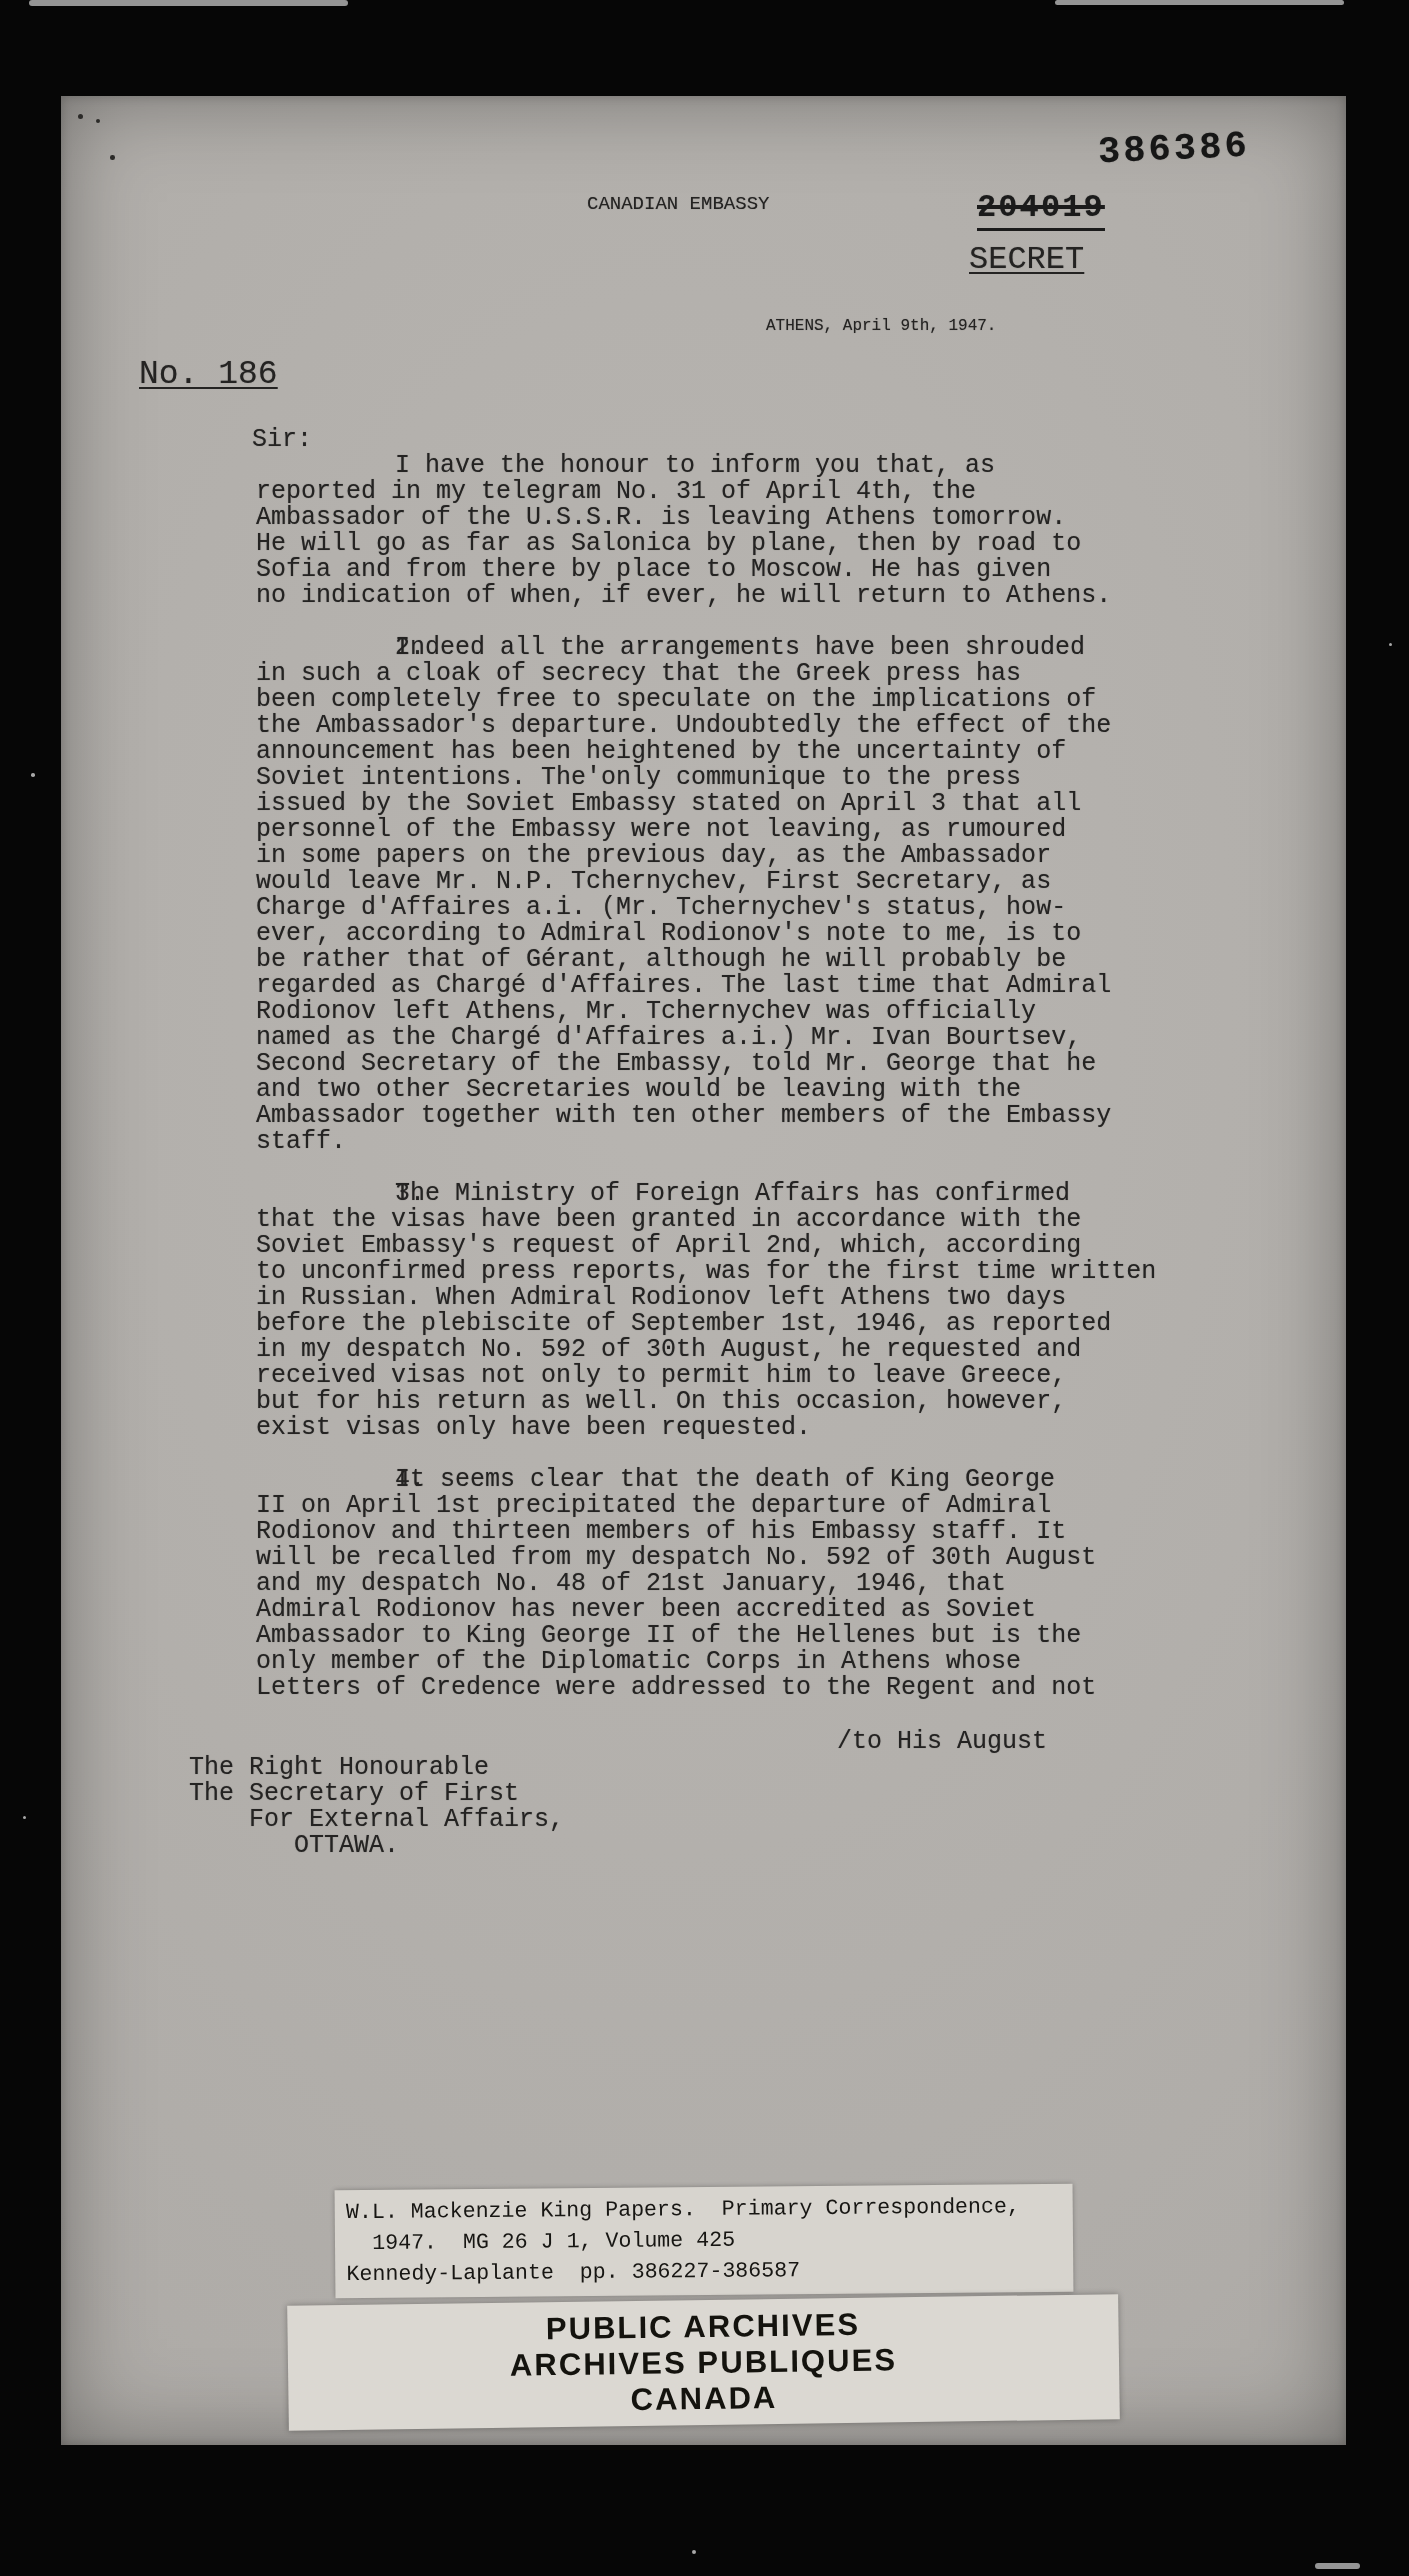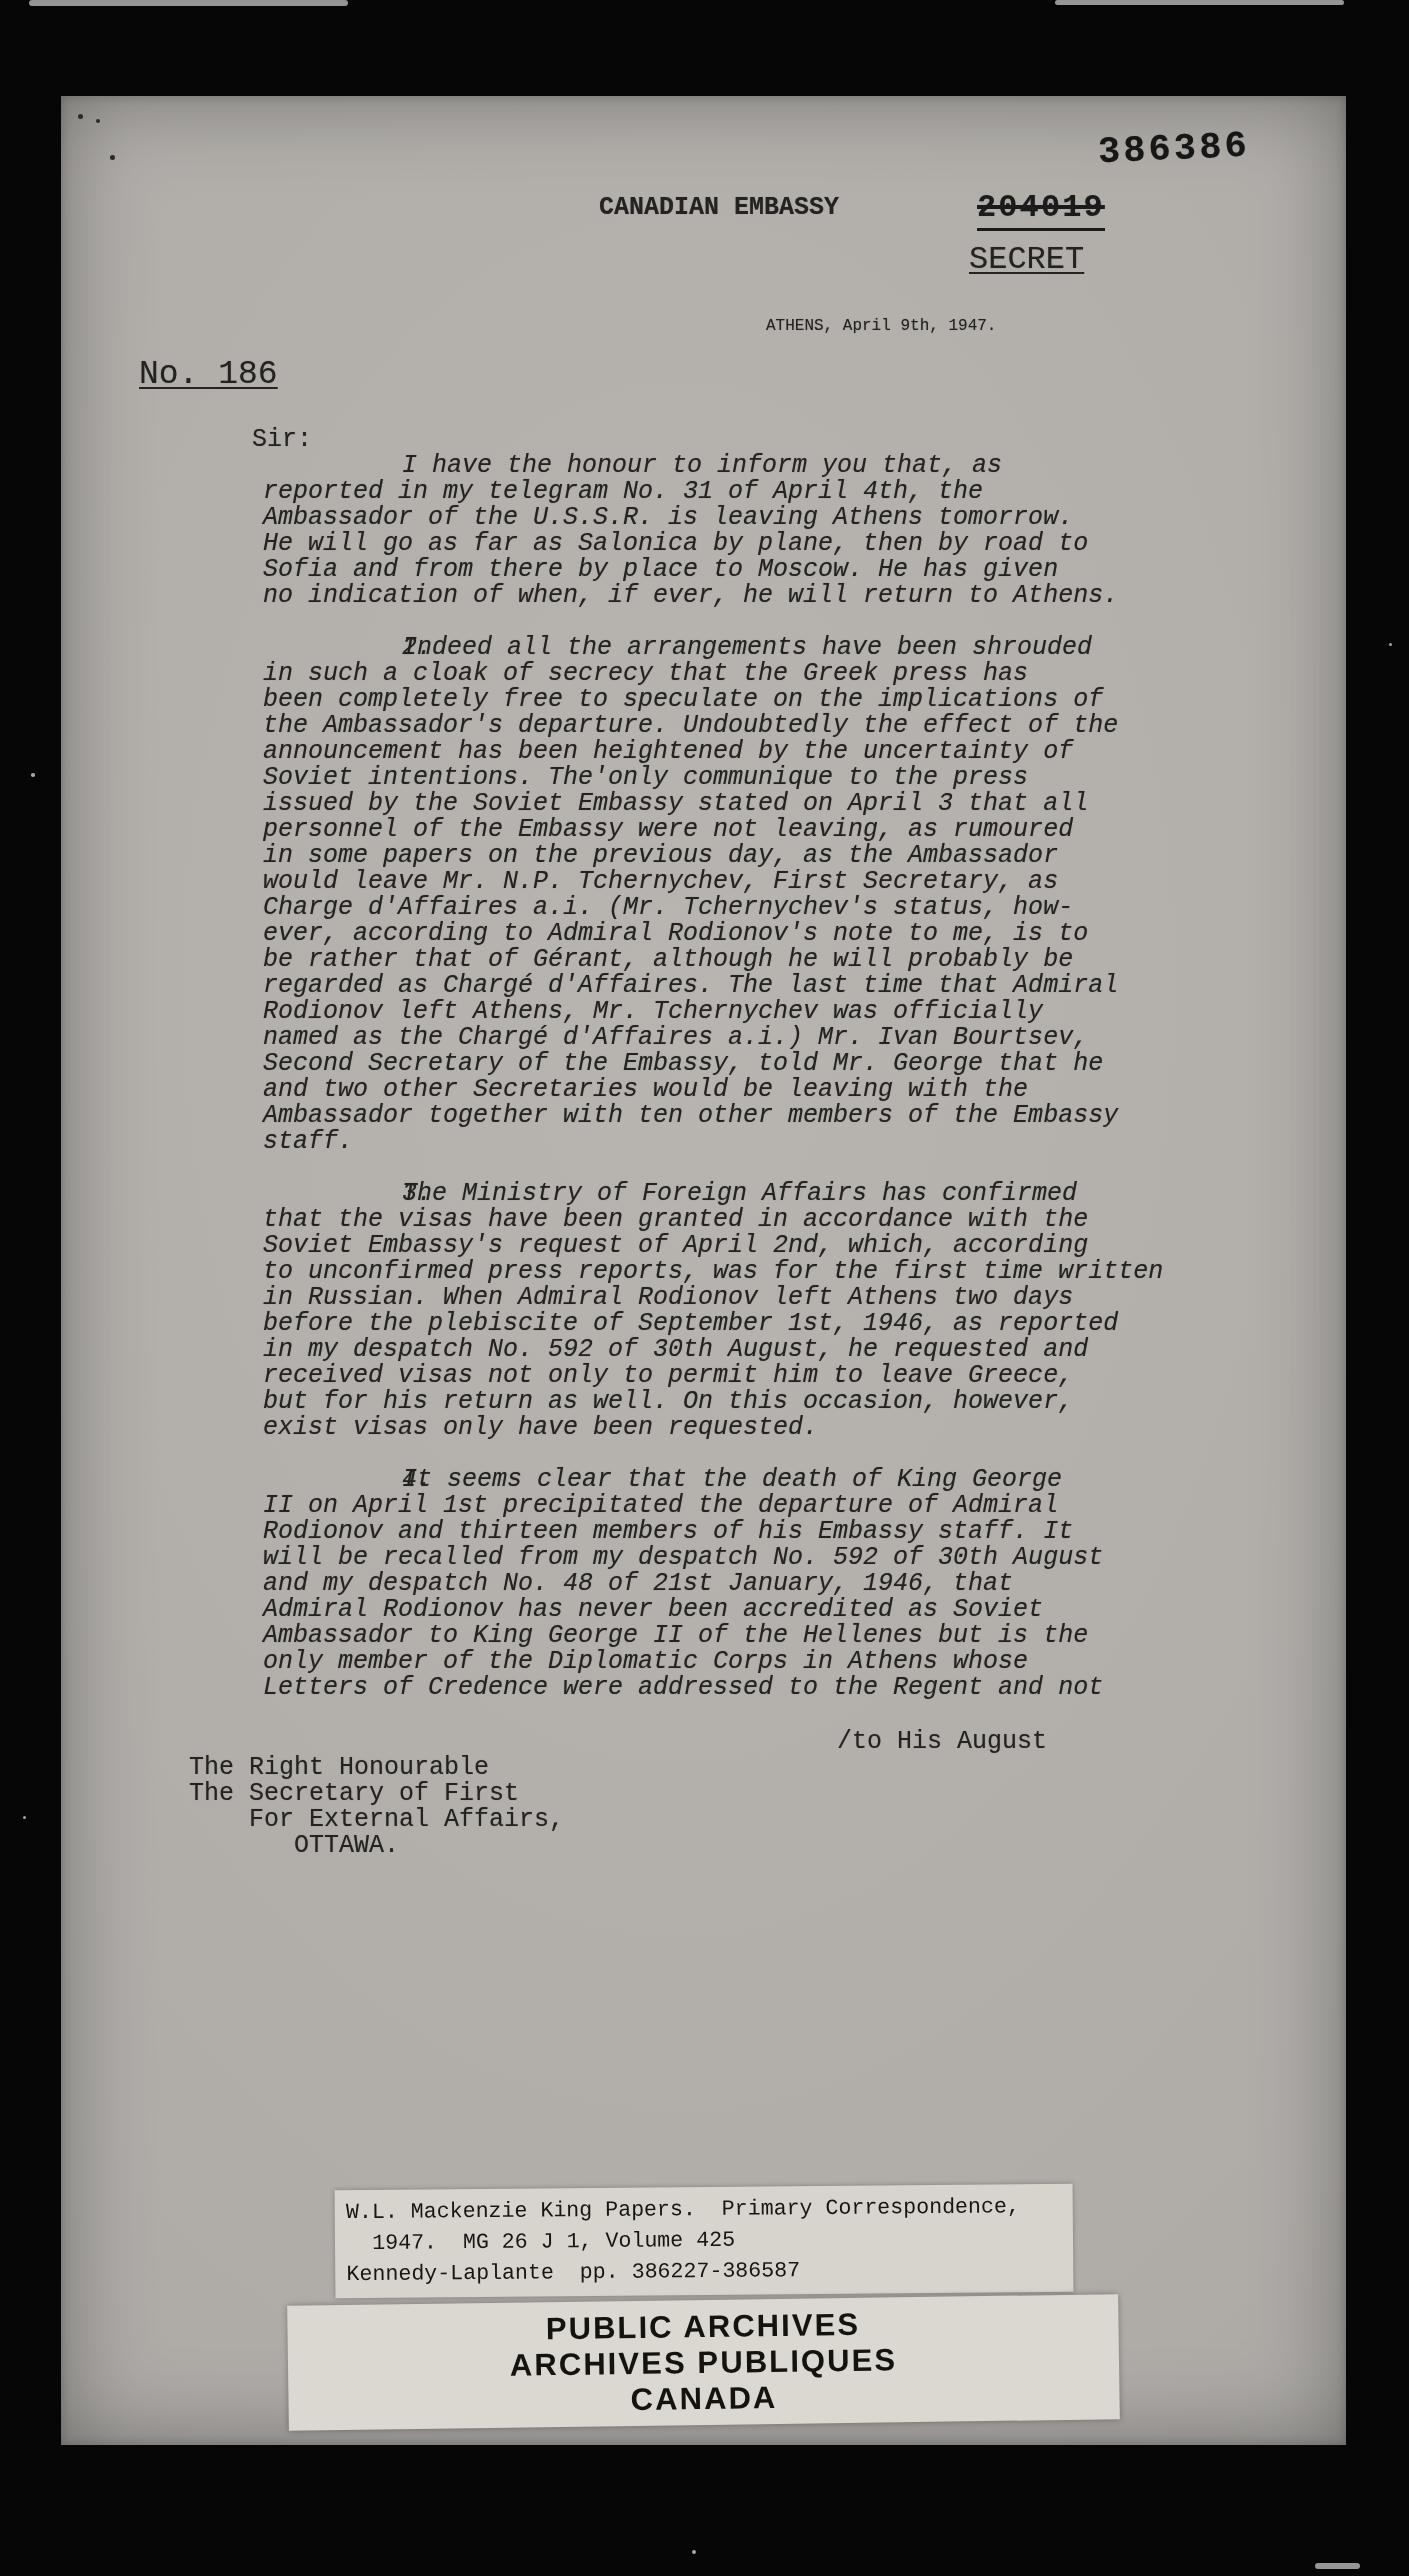--- a/index.html
+++ b/index.html
@@ -20,33 +20,33 @@
     position:absolute; left:1037px; top:32px;
     font-size:37px; font-weight:bold; letter-spacing:3.1px;
     transform:rotate(-2.5deg); color:#161616;
   }
   .cancelled {
     position:absolute; left:916px; top:93px;
     font-size:32px; font-weight:bold; letter-spacing:2.1px; color:#1b1b1b;
     text-decoration:line-through; text-decoration-thickness:3.6px;
     border-bottom:3.1px solid #1b1b1b; padding-bottom:2.1px;
   }
-  .embassy { position:absolute; left:538px; top:97px; font-size:25px;font-weight:bold; }
+  .embassy { position:absolute; left:526px; top:97px; font-size:19px; }
   .secret {
     position:absolute; left:908px; top:145px; font-size:32px;
     text-decoration:underline; text-underline-offset:4.1px; text-decoration-thickness:2.1px;
   }
   .dateline { position:absolute; left:705px; top:221px; font-size:16px; }
   .refnum {
     position:absolute; left:78px; top:260px; font-size:33px;
     text-decoration:underline; text-underline-offset:4.1px; text-decoration-thickness:2.1px;text-align:right;
   }
   .column { position:absolute; left:191px; top:331px; width:963px; font-size:25px; line-height:26px; }
   .salutation { }
-  .para { position:relative; text-indent:139px; margin:0 0 26px 11px;font-style:italic; }
+  .para { position:relative; text-indent:139px; margin:0 0 26px 4px; }
   .para-num { position:absolute; left:0; top:0; }
   .para-text { white-space:pre-line; }
   .continuation { margin:28px 0 0 585px; }
   .address { margin-left:-63px; white-space:pre; }
   .label-box {
     position:absolute; left:274px; top:2091px; width:738px; height:108px;
     background:#d7d4ce; transform:rotate(-0.5deg);
     padding:7.2px 11.3px; font-size:21.6px; line-height:31px; color:#171613;
     box-shadow: 0 0 5.2px rgba(0,0,0,0.3);
     text-shadow:none;

